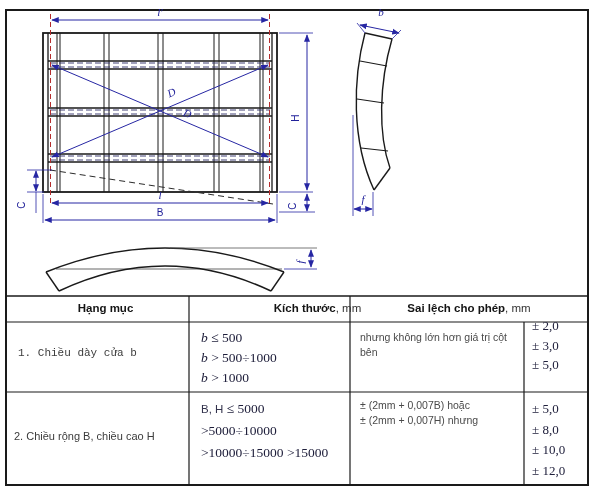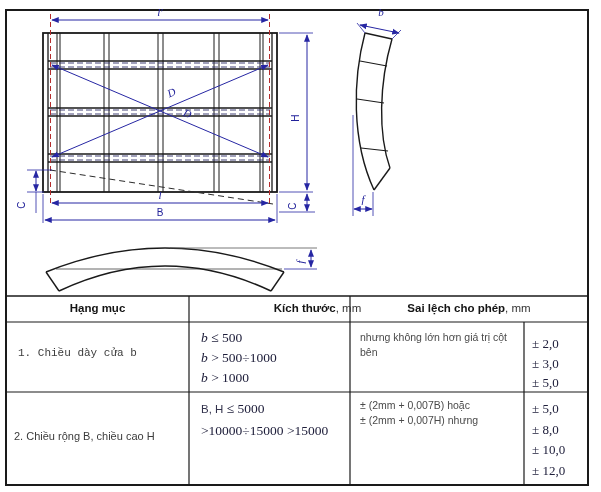--- a/index.html
+++ b/index.html
@@ -146,49 +146,50 @@
       <line x1="46" y1="272" x2="59" y2="291" class="blk" stroke-width="1.4"></line>
       <line x1="284" y1="272" x2="271" y2="291" class="blk" stroke-width="1.4"></line>
 
       <line x1="170" y1="248" x2="317" y2="248" class="thinext"></line>
       <line x1="284" y1="269" x2="317" y2="269" class="dimthin"></line>
       <line x1="311" y1="250" x2="311" y2="267" class="dim" marker-start="url(#ar)" marker-end="url(#ar)"></line>
       <text x="304" y="262" text-anchor="middle" class="dlab" transform="rotate(-90 304 262)">f</text>
     </g>
   </svg>
 
-  <div class="t hdr" style="left:6px;top:302px;width:183px;">
+  <div class="t hdr" style="left:6px;top:302px;width:183px;padding-left:8px;">
     <span>Hạng mục</span>
   </div>
   <div class="t hdr" style="left:189px;top:302px;width:161px;margin-left:48px;">
     <span>Kích thước</span><span class="unit">, mm</span>
   </div>
   <div class="t hdr" style="left:350px;top:302px;width:238px;">
     <span>Sai lệch cho phép</span><span class="unit">, mm</span>
   </div>
 
   <div class="t" style="left:18px;top:347px;font-family:Liberation Mono, monospace;">1. Chiều dày cửa b</div>
   <div class="t sizes" style="left:201px;top:328px;line-height:20px;">
     <span class="line"><span class="ser ital">b</span><span class="ser"> ≤ 500</span></span>
     <span class="line"><span class="ser ital">b</span><span class="ser"> &gt; 500÷1000</span></span>
     <span class="line"><span class="ser ital">b</span><span class="ser"> &gt; 1000</span></span>
   </div>
   <div class="t tol" style="left:360px;top:330px;width:160px;">
     <span>nhưng không lớn hơn giá trị cột</span>
     <span>bên</span>
   </div>
-  <div class="t vals" style="left:532px;top:334px;line-height:19.5px;">
+  <div class="t vals" style="left:532px;top:316px;line-height:19.5px;">
     <span>± 2,0</span>
     <span>± 3,0</span>
     <span>± 5,0</span>
   </div>
 
   <div class="t" style="left:14px;top:430px;">2. Chiều rộng B, chiều cao H</div>
   <div class="t sizes" style="left:201px;top:398px;line-height:21px;">
     <span class="line"><span class="sansvar">B, H</span><span class="ser"> ≤ 5000</span></span>
+    <span class="line"><span class="sansvar"></span><span class="ser">&gt;5000÷10000</span></span>
     <span class="line"><span class="sansvar"></span><span class="ser">&gt;10000÷15000 &gt;15000</span></span>
   </div>
   <div class="t tol" style="left:360px;top:398px;width:160px;">
     <span>± (2mm + 0,007B) hoặc</span>
     <span>± (2mm + 0,007H) nhưng</span>
   </div>
   <div class="t vals" style="left:532px;top:399px;line-height:20.5px;">
     <span>± 5,0</span>
     <span>± 8,0</span>
     <span>± 10,0</span>

